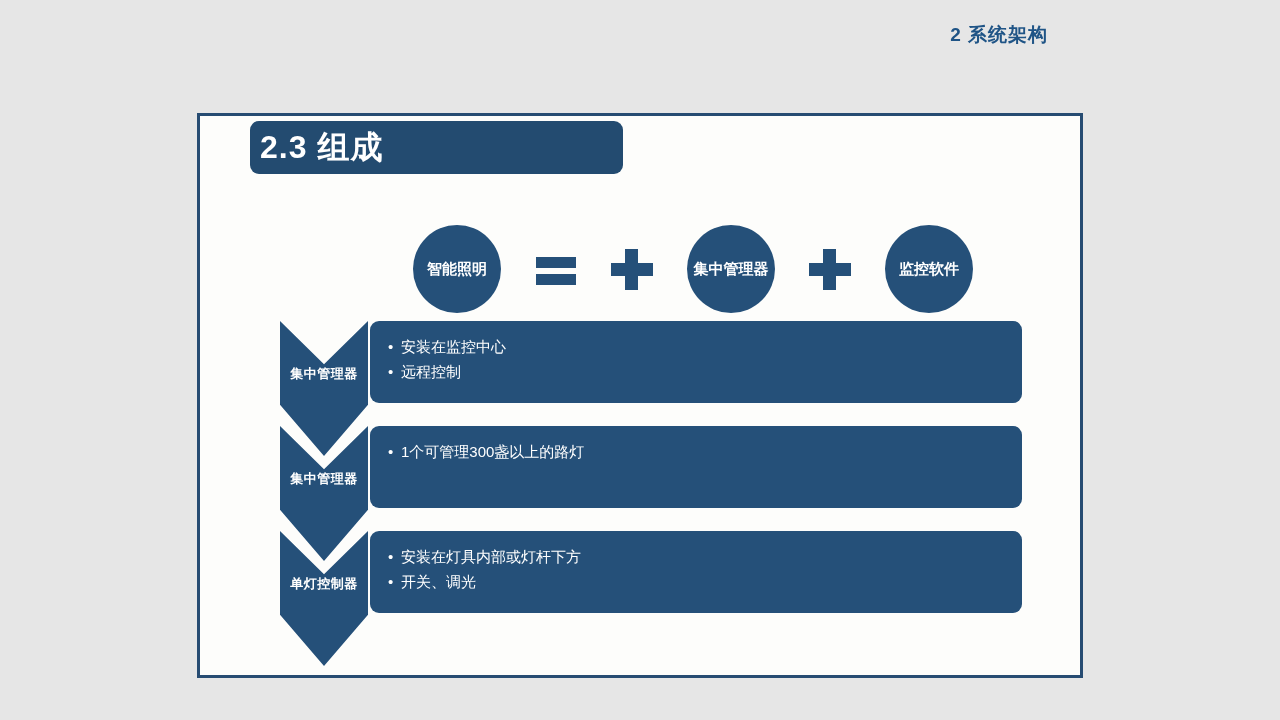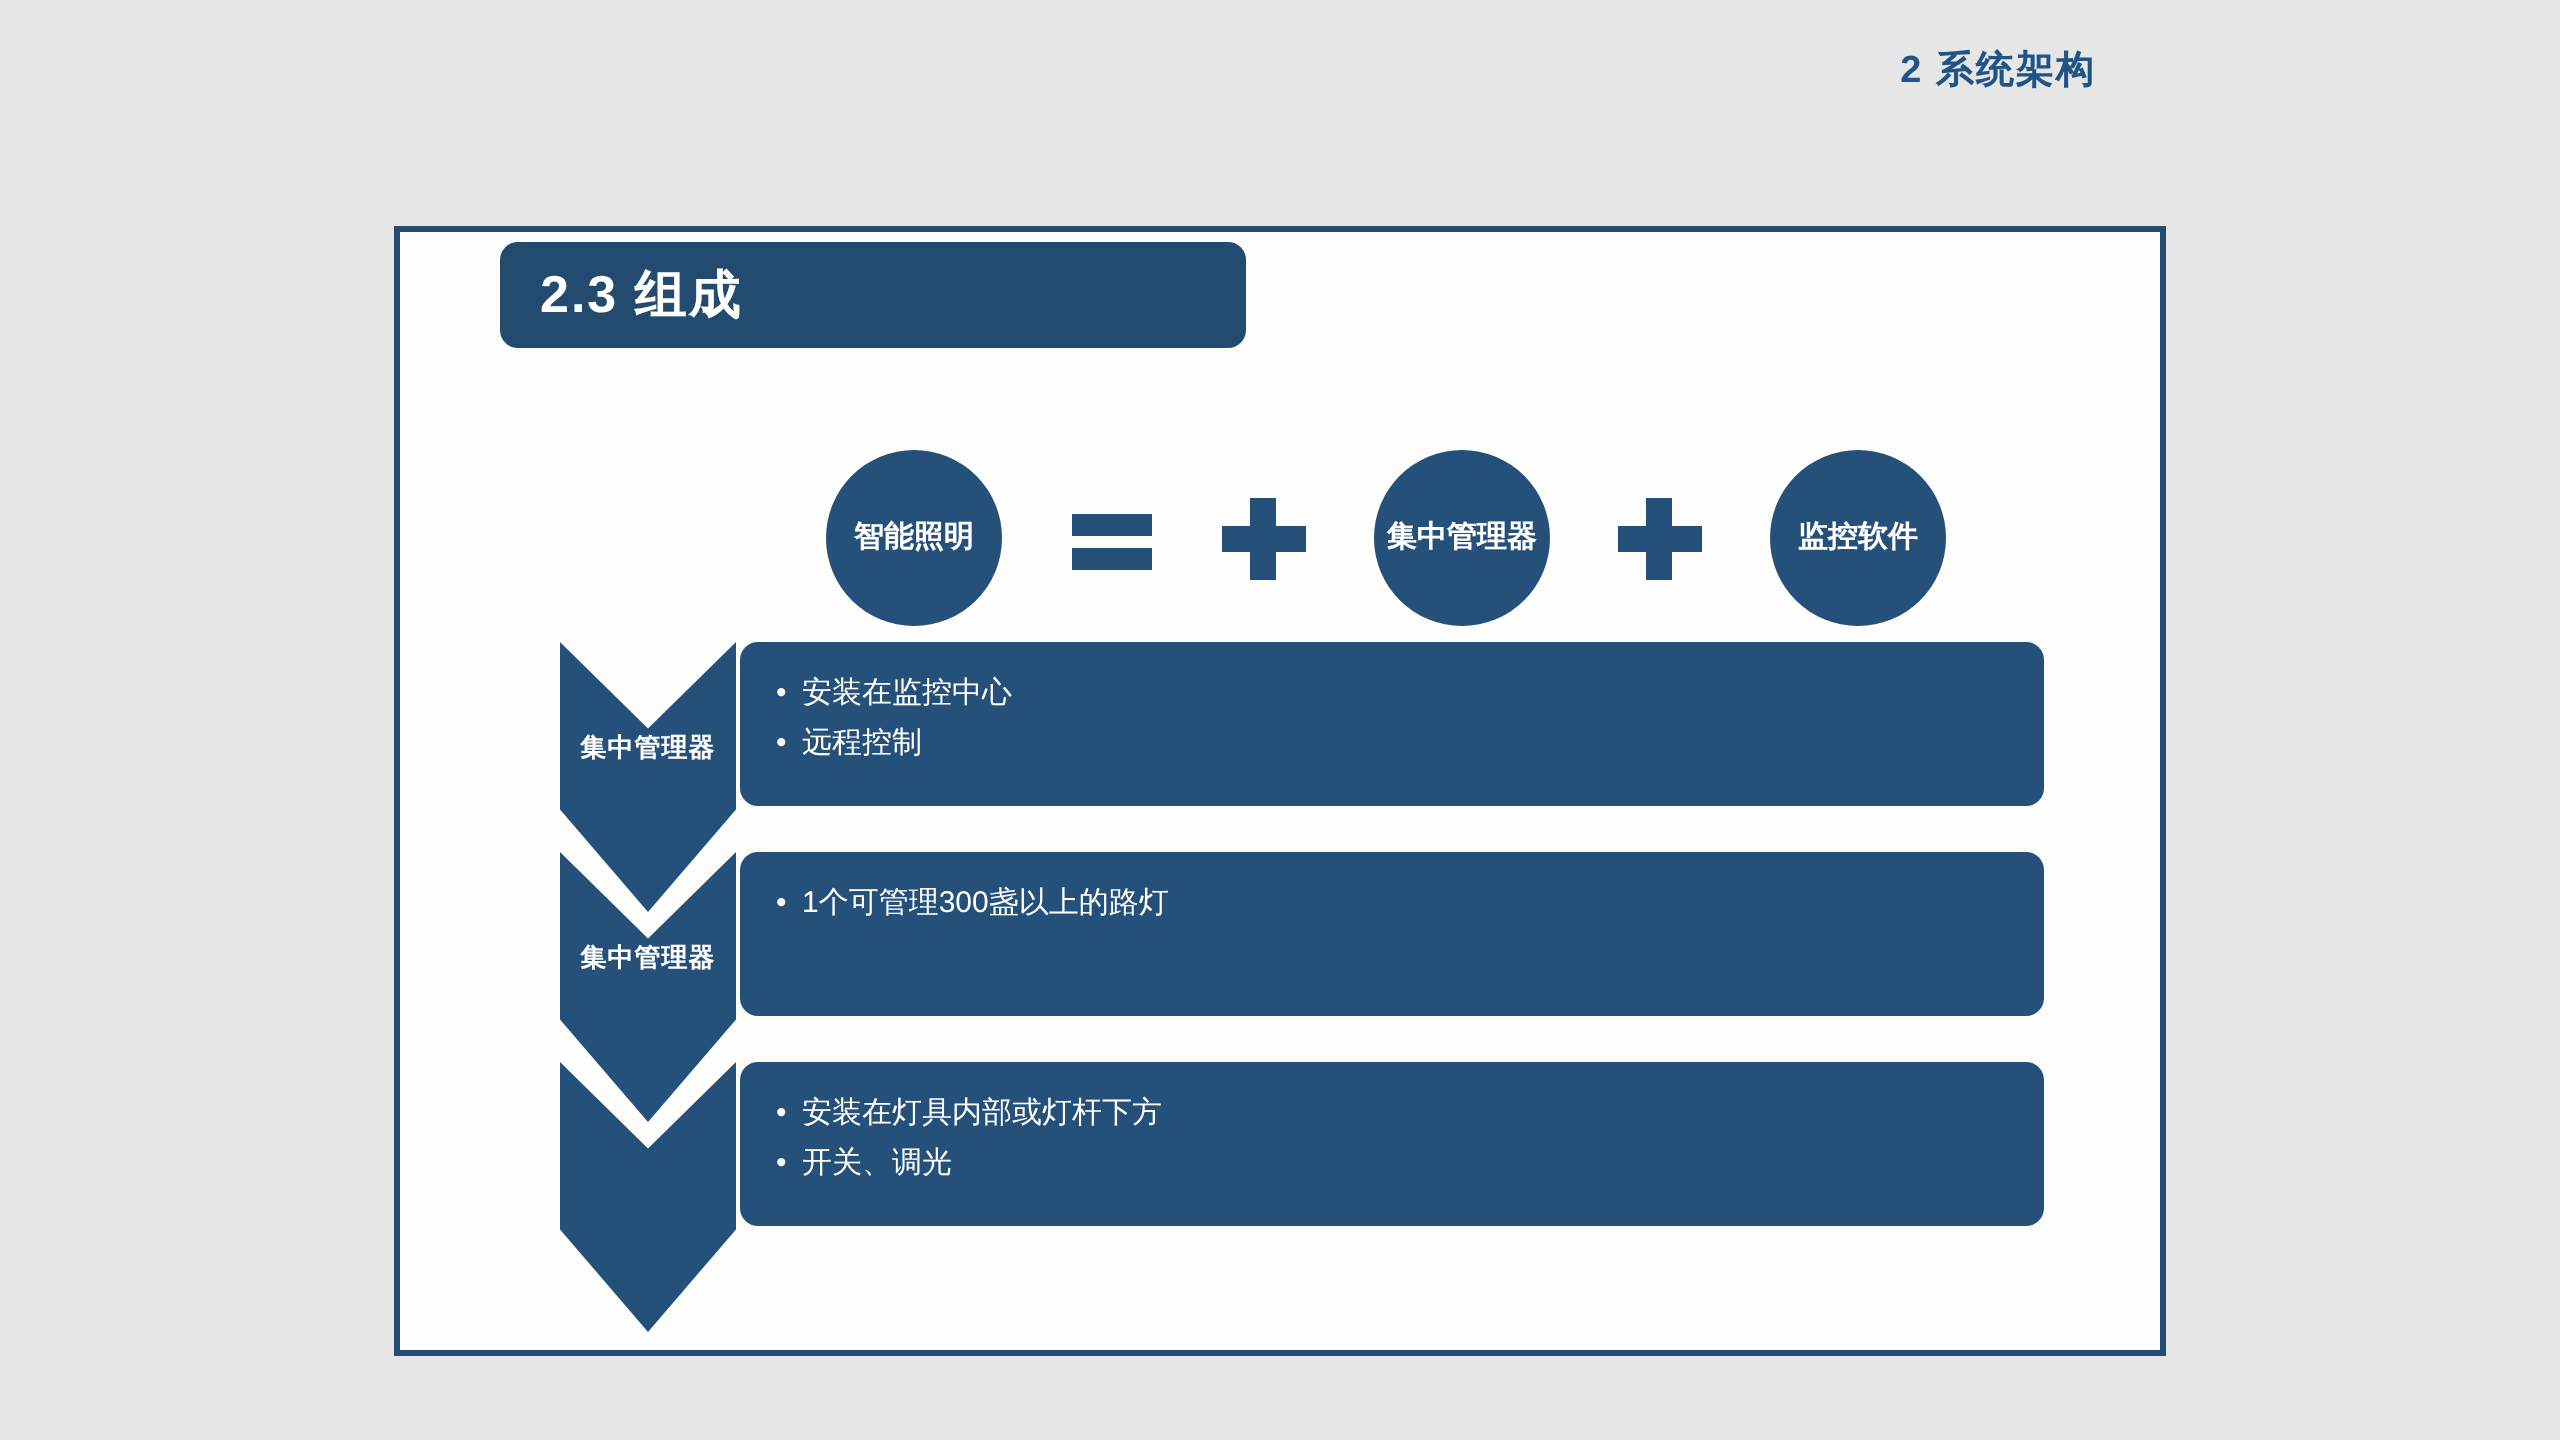--- a/index.html
+++ b/index.html
@@ -46,23 +46,23 @@
     top: 5px;
     width: 373px;
     height: 53px;
     background: #234b70;
     border-radius: 9px;
     display: flex;
     align-items: center;
   }
   #section-header .label {
     color: #ffffff;
-    font-size: 26px;
-    font-weight: bold;
-    padding-left: 20px;
+    font-size: 32px;
+    font-weight: bold;
+    padding-left: 10px;
     letter-spacing: 1px;
   }
 
   
   #equation-row {
     position: absolute;
     left: 213px;
     top: 105px;
     width: 560px;
     height: 96px;
@@ -247,20 +247,21 @@
     <div class="chevron-label">集中管理器</div>
     <div class="detail-bar">
       <ul class="bullet-list">
         <li>1个可管理300盏以上的路灯</li>
       </ul>
     </div>
   </div>
 
   <div class="detail-row" id="detail-row-2">
     <div class="chevron"></div>
+    <div class="chevron-label">单灯控制器</div>
     <div class="detail-bar">
       <ul class="bullet-list">
         <li>安装在灯具内部或灯杆下方</li>
         <li>开关、调光</li>
       </ul>
     </div>
   </div>
 
 </div>
 

